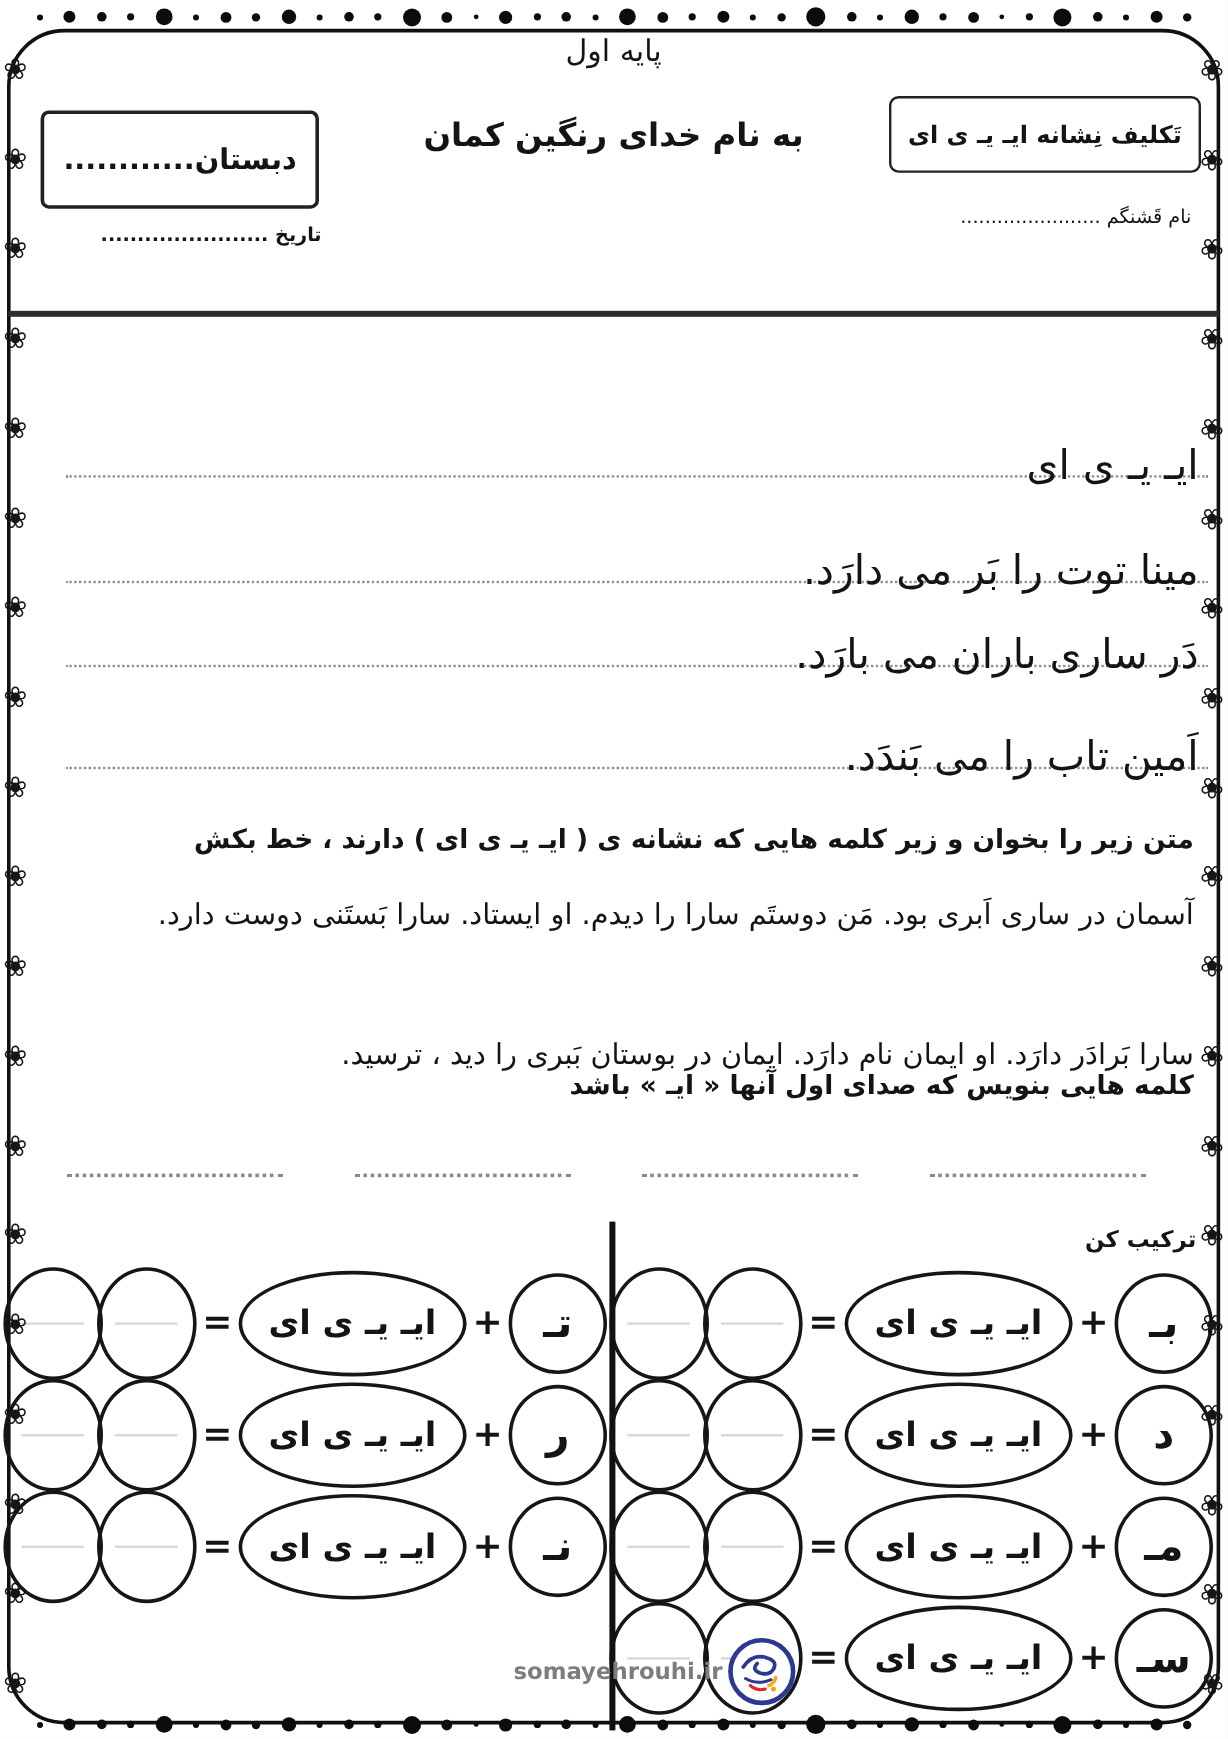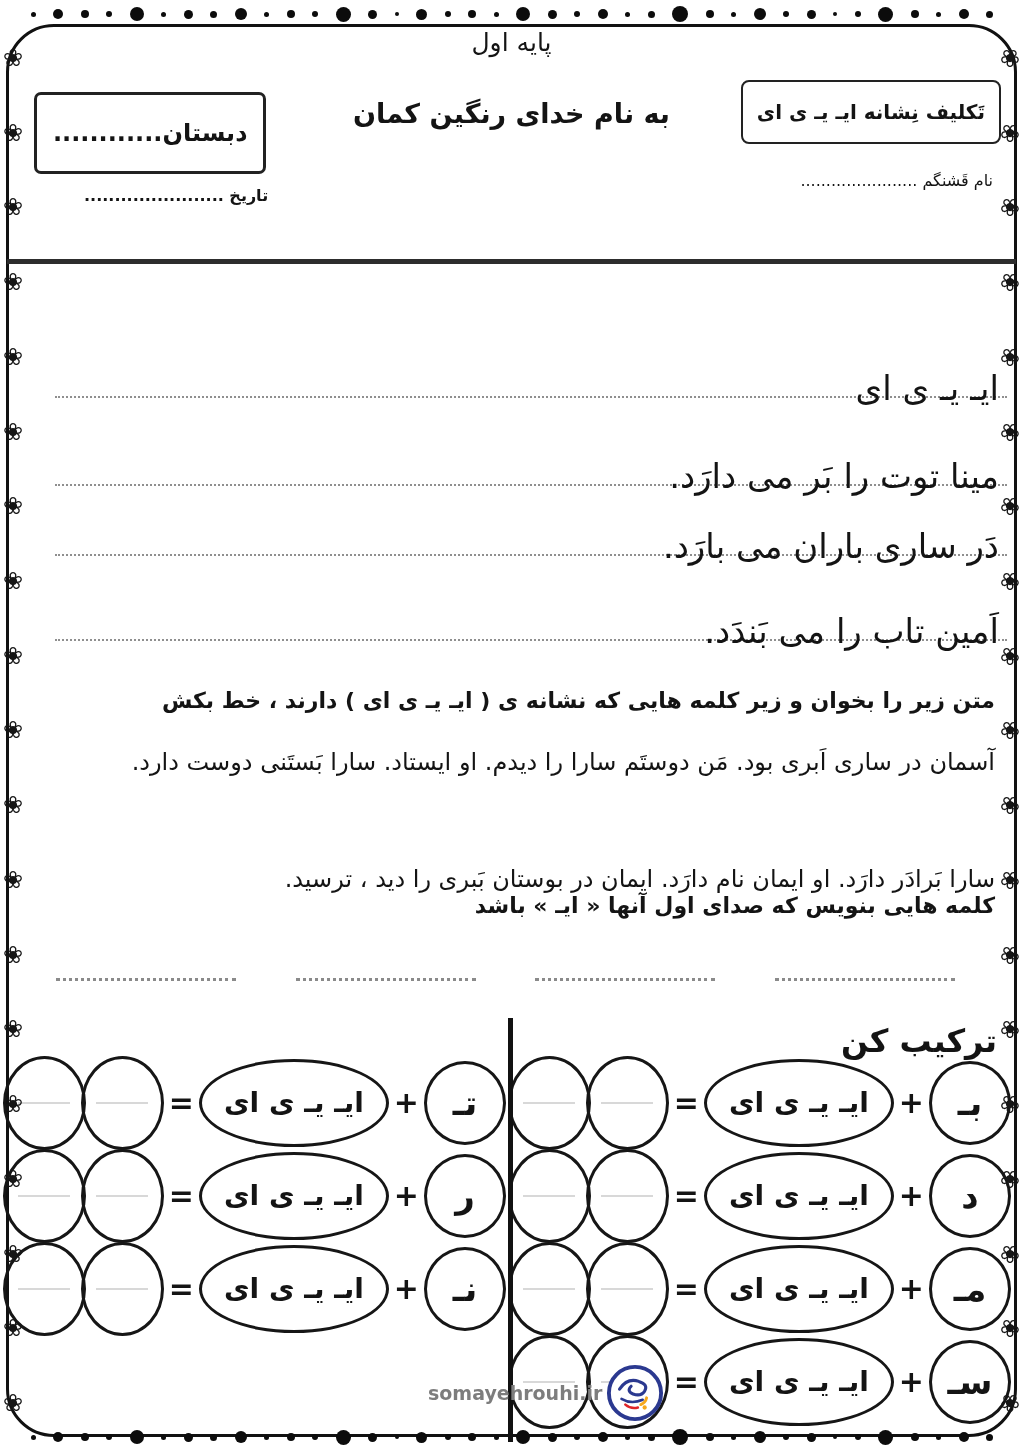--- a/index.html
+++ b/index.html
@@ -49,21 +49,21 @@
   .practice-text { position:absolute; right:8px; bottom:-12px; font-size:34px;
     white-space:nowrap; font-weight:500; }
   
   .para-line { position:absolute; right:28px; font-size:24px; white-space:nowrap;
     font-weight:500; letter-spacing:0.5px; }
   
   .blanks-row { position:absolute; top:978px; left:56px; right:68px; display:flex;
     justify-content:space-between; }
   .word-blank { width:180px; border-top:3px dotted #8a8a8a; height:0; }
   
-  .combine-title { position:absolute; top:1022px; right:26px; font-size:32px; font-weight:800; }
+  .combine-title { position:absolute; top:1022px; right:26px; font-size:19px; font-weight:800; }
   .col-divider { position:absolute; left:508px; top:1018px; width:5px; height:424px; background:#111; z-index:4; }
   .combo-col { position:absolute; display:flex; flex-direction:column; direction:rtl; }
   .combo-col-right { top:1056px; right:12px; width:498px; }
   .combo-col-left { top:1056px; left:8px; width:498px; }
   .combo-row { height:93px; display:flex; align-items:center; direction:rtl; }
   .letter-circle { width:82px; height:84px; border:3px solid #161616; border-radius:50%;
     display:flex; align-items:center; justify-content:center; flex:0 0 auto; }
   .letter-circle span { font-size:34px; font-weight:700; }
   .op { font-size:30px; font-weight:900; margin:0 5px; flex:0 0 auto; }
   .sign-ellipse { width:190px; height:88px; border:3px solid #161616; border-radius:50%;

